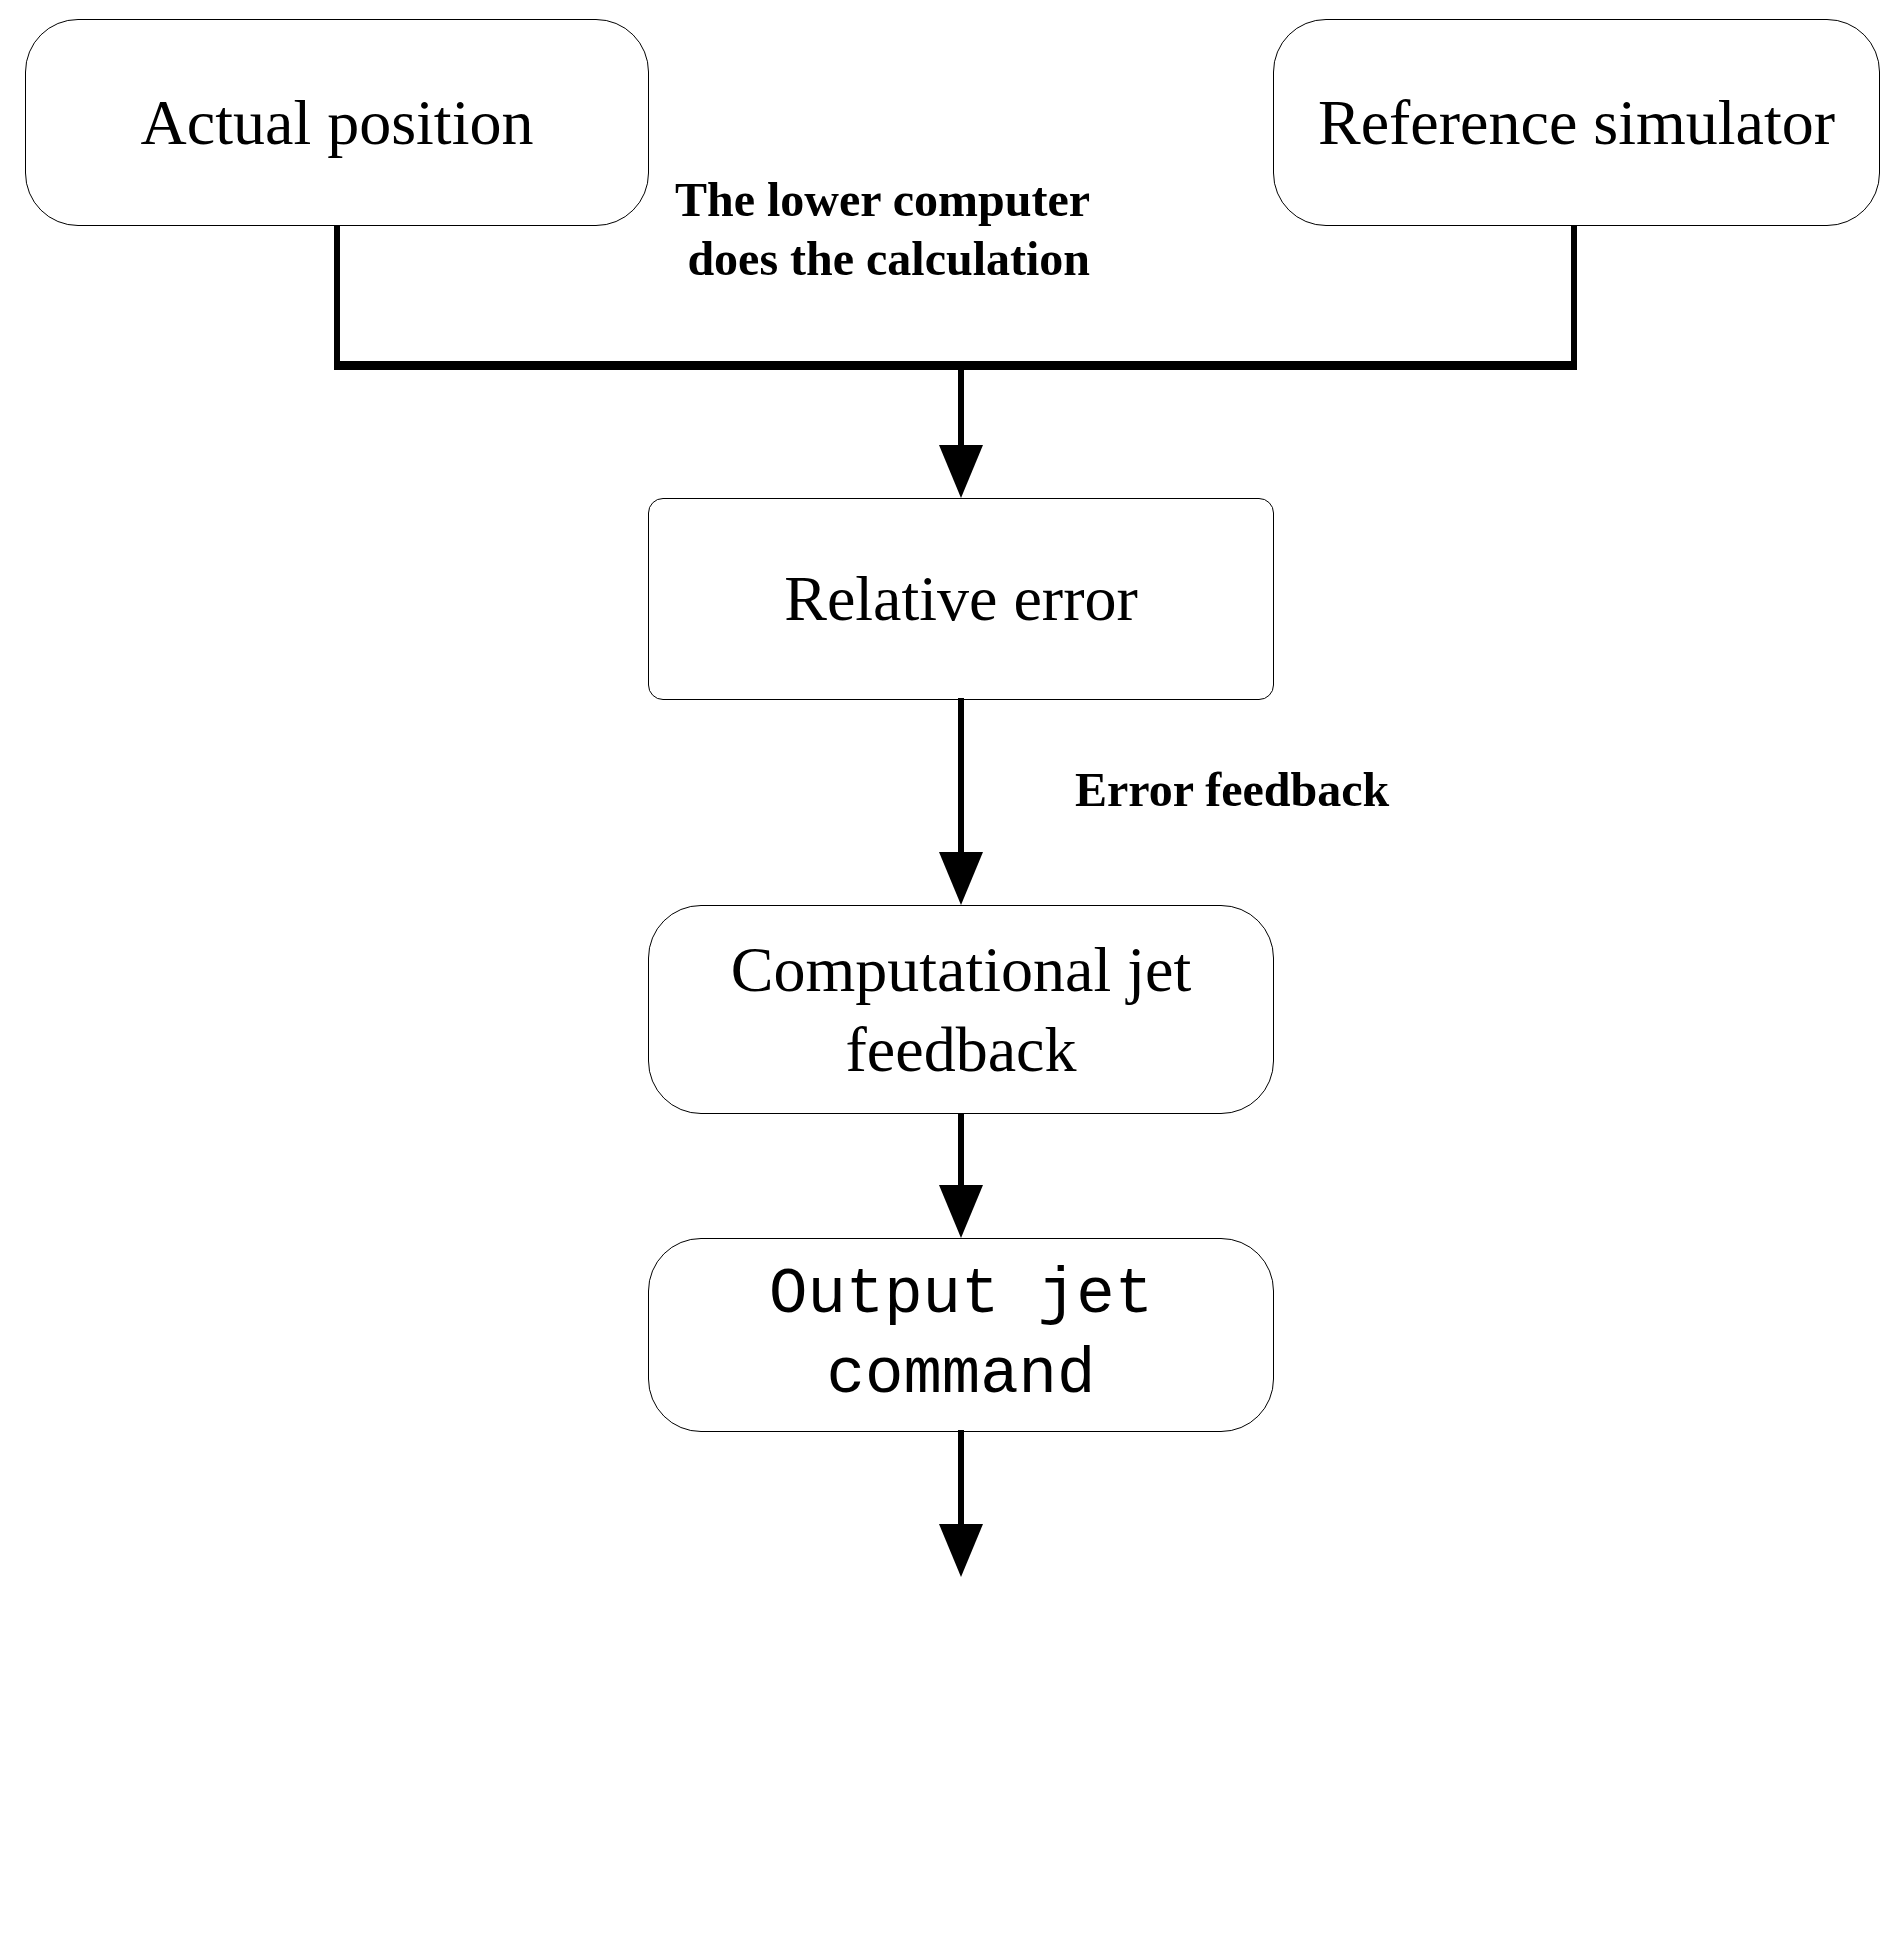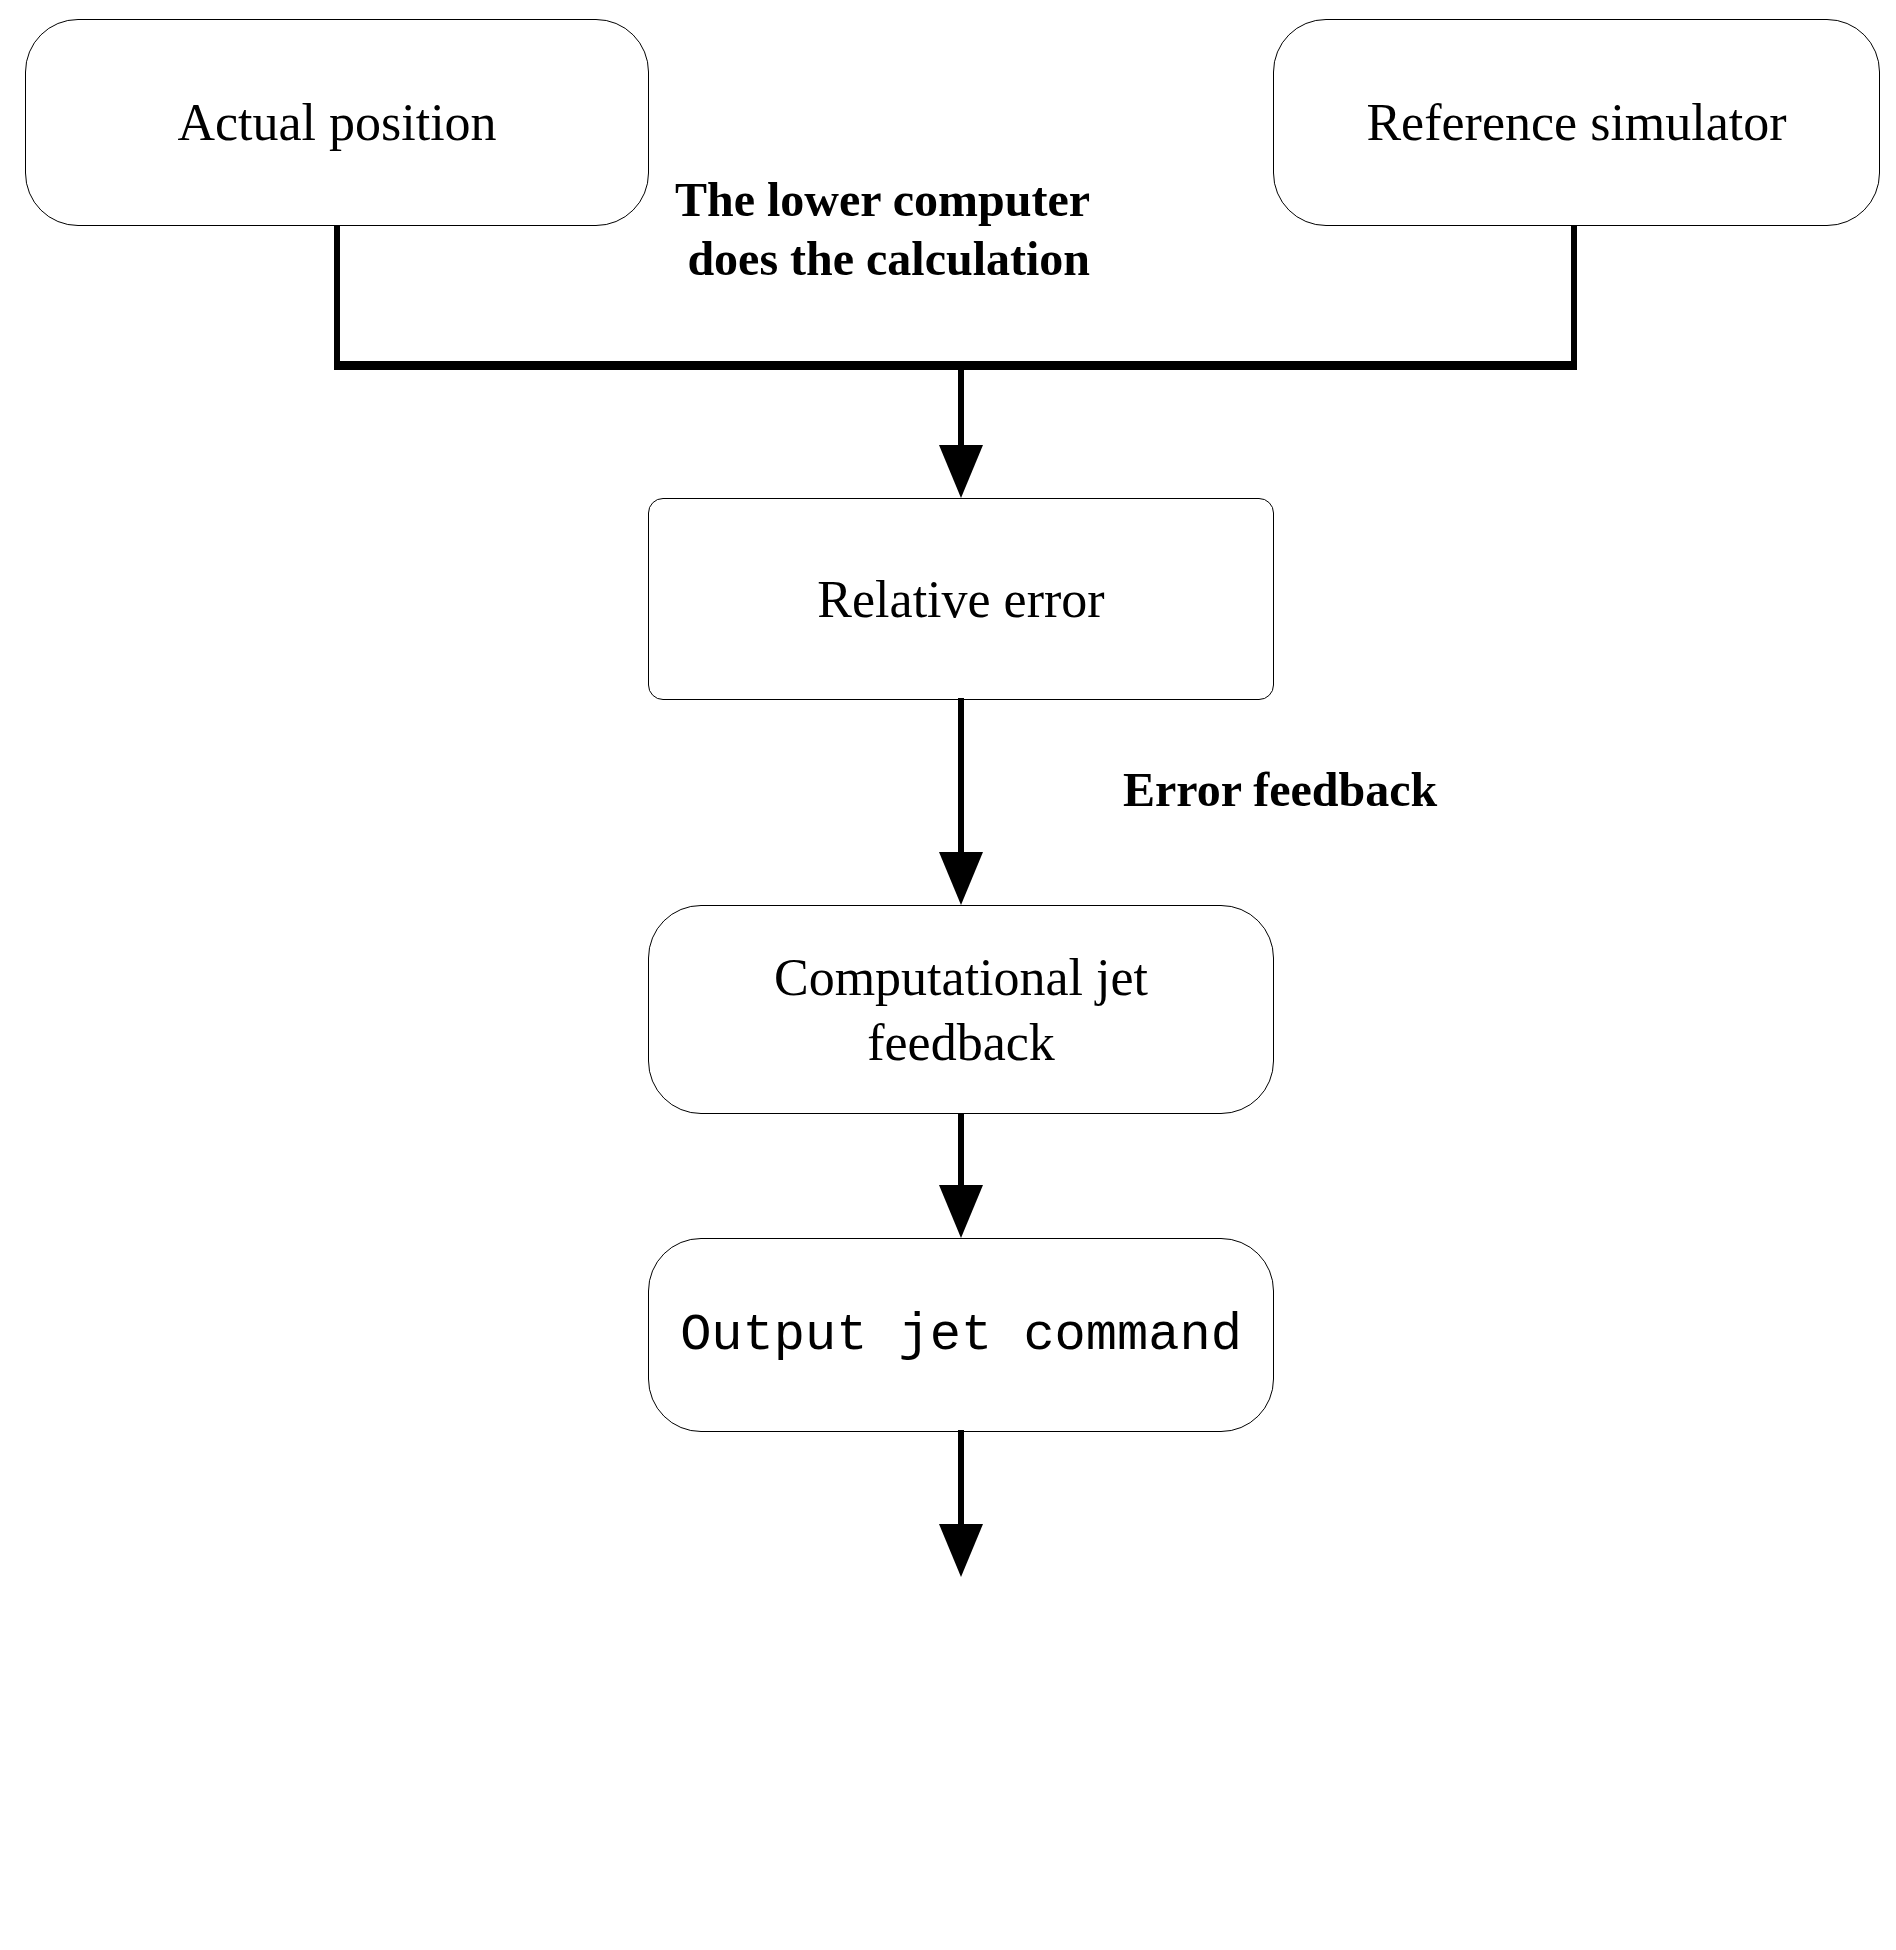--- a/index.html
+++ b/index.html
@@ -24,21 +24,21 @@
     position:absolute;
     box-sizing:border-box;
     border:1.9px solid var(--ink);
     border-radius:53px;
     background:var(--bg);
     display:flex;
     align-items:center;
     justify-content:center;
   }
   .node-label{
-    font-size:52px;
+    font-size:64px;
     line-height:1.25;
     text-align:center;
     white-space:pre-line;
   }
   .vline{
     position:absolute;
     width:5.7px;
     background:var(--ink);
   }
   .hbar{
@@ -86,21 +86,21 @@
   <div class="vline" style="left:958px; top:370px; height:78px;"></div>
   <div class="arrowhead" style="left:939px; top:445px;"></div>
 
   <div class="node" style="left:648px; top:498px; width:626px; height:202px;border-radius:15px;">
     <div class="node-label">Relative error</div>
   </div>
 
   <div class="vline" style="left:958px; top:698px; height:158px;"></div>
   <div class="arrowhead" style="left:939px; top:852px;"></div>
 
-  <div class="float-label" style="left:1075px; top:761px;margin-left:48px;">Error feedback</div>
+  <div class="float-label" style="left:1075px; top:761px;">Error feedback</div>
 
   <div class="node" style="left:648px; top:905px; width:626px; height:209px;">
     <div class="node-label">Computational jet
 feedback</div>
   </div>
 
   <div class="vline" style="left:958px; top:1113px; height:76px;"></div>
   <div class="arrowhead" style="left:939px; top:1185px;"></div>
 
   <div class="node" style="left:648px; top:1238px; width:626px; height:194px;font-family:Liberation Mono, monospace;">

